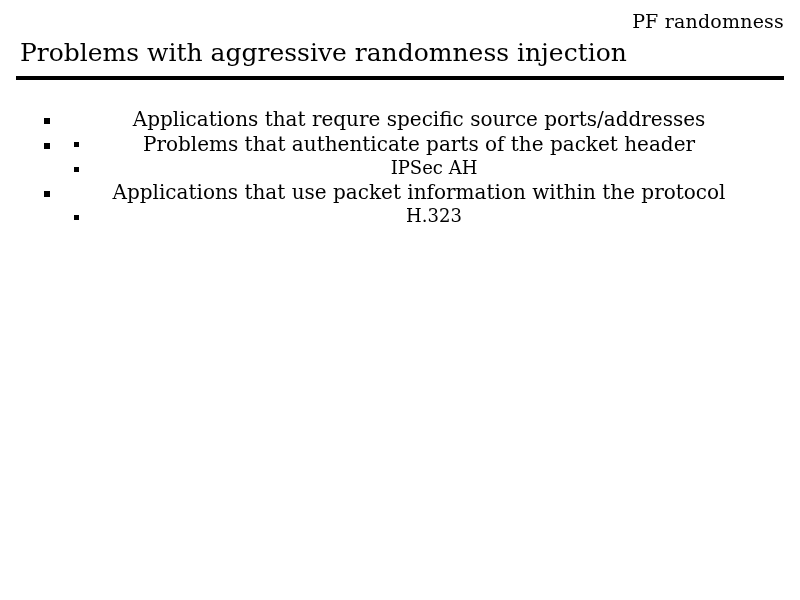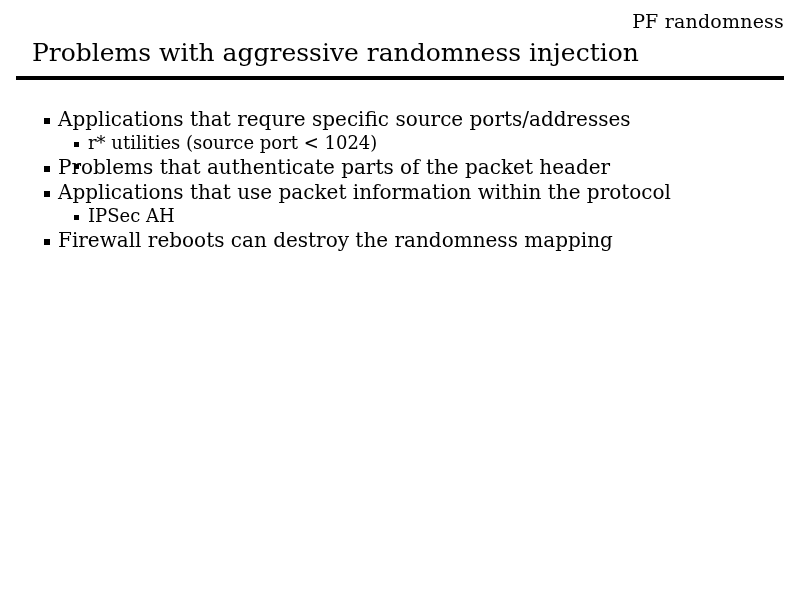--- a/index.html
+++ b/index.html
@@ -24,21 +24,21 @@
     position: absolute;
     top: 10px;
     right: 16px;
     font-size: 19px;
     font-family: "DejaVu Serif", serif;
     letter-spacing: 0.2px;
   }
   .slide-title {
     position: absolute;
     top: 38px;
-    left: 32px;
+    left: 20px;
     font-size: 25px;
     font-family: "DejaVu Serif", serif;
     font-weight: normal;
     white-space: nowrap;
   }
   .title-rule {
     position: absolute;
     top: 76px;
     left: 16px;
     width: 768px;
@@ -48,20 +48,21 @@
   .content {
     position: absolute;
     top: 104px;
     left: 40px;
     right: 20px;
   }
   ul.bullets {
     list-style: none;
     margin: 0;
     padding: 0;
+    text-align: center;
   }
   li.item {
     position: relative;
     font-family: "DejaVu Serif", serif;
     line-height: 1.0;
   }
   li.level1 {
     font-size: 20px;
     padding-left: 18px;
     margin-bottom: 5px;
@@ -102,22 +103,21 @@
 
   <div class="header-label">PF randomness</div>
 
   <div class="slide-title">Problems with aggressive randomness injection</div>
 
   <div class="title-rule"></div>
 
   <div class="content">
     <ul class="bullets" id="bullet-list">
         <li class="item level1"><span class="marker"></span><span class="label">Applications that requre specific source ports/addresses</span></li>
-        <li class="item level2"><span class="marker"></span><span class="label">r* utilities (source port &lt; 1024)</span></li>
         <li class="item level2"><span class="marker"></span></li>
         <li class="item level1"><span class="marker"></span><span class="label">Problems that authenticate parts of the packet header</span></li>
+        <li class="item level2"><span class="marker"></span><span class="label">IPSec AH</span></li>
         <li class="item level1"><span class="marker"></span><span class="label">Applications that use packet information within the protocol</span></li>
-        <li class="item level2"><span class="marker"></span><span class="label">IPSec AH</span></li>
-        <li class="item level1"><span class="marker"></span><span class="label">Firewall reboots can destroy the randomness mapping</span></li>
+        <li class="item level2"><span class="marker"></span><span class="label">H.323</span></li>
       </ul>
   </div>
 
 </div>
 
 </body></html>

